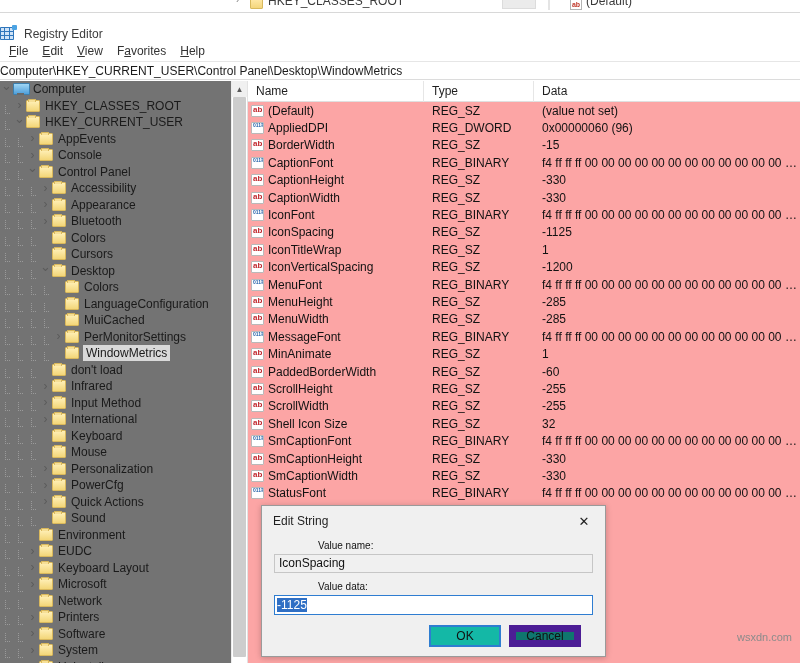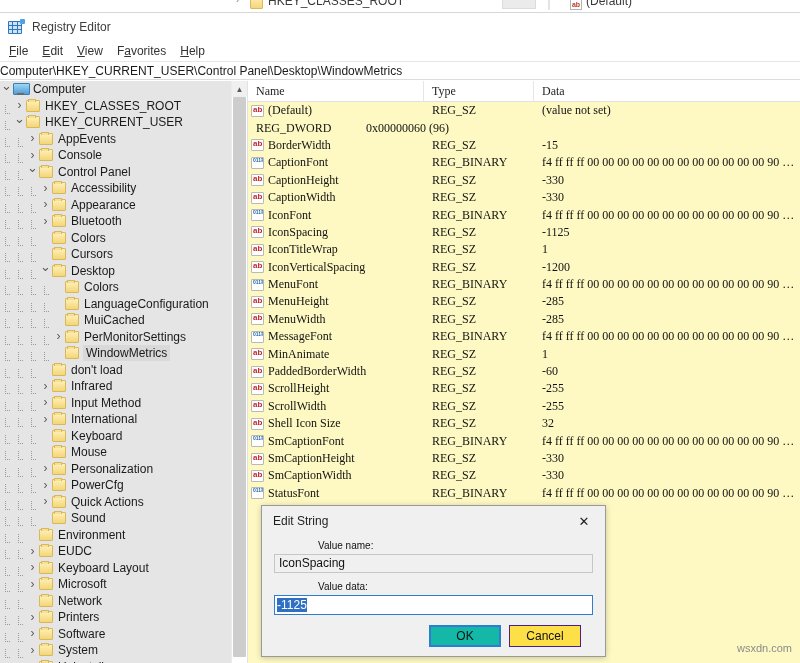--- a/index.html
+++ b/index.html
@@ -42,22 +42,22 @@
 
   
   .window {
     position: absolute; left: 0; top: 12px; width: 800px; height: 651px;
     background: #ffffff;
     border-top: 1px solid #d8d8d8;
   }
 
   
   .titlebar {
-    height: 28px; display: flex; align-items: center;
-    padding-left: 8px; background: #ffffff;
+    height: 28px; display: flex; align-items: flex-end;
+    background: #ffffff;
   }
   .app-icon {
     width: 16px; height: 16px; position: relative; flex: 0 0 16px; margin-right: 8px;
   }
   .app-icon .grid {
     position: absolute; left: 0; top: 2px; width: 14px; height: 13px;
     background: #2f76bc; border-radius: 1px;
     display: grid; grid-template-columns: 1fr 1fr 1fr; grid-template-rows: 1fr 1fr 1fr;
     gap: 1px; padding: 1px;
   }
@@ -83,21 +83,21 @@
     display: flex; align-items: center; padding-left: 0;
     font-size: 12px; color: #1b1b1b; white-space: nowrap; overflow: hidden;
   }
 
   
   .content { position: absolute; left: 0; top: 68px; right: 0; bottom: 0; display: flex; }
 
   
   .tree-pane {
     width: 248px; flex: 0 0 248px; position: relative;
-    background: #e5e5e5; border-right: 1px solid #e2e2e2;
+    background: #737373; border-right: 1px solid #e2e2e2;
     overflow: hidden;
   }
   .tree-scroll { position: absolute; left: 0; top: 0; right: 16px; bottom: 0; overflow: hidden; }
   .tree-row {
     height: 16.5px; display: flex; align-items: center;
     white-space: nowrap; font-size: 12px; color: #1a1a1a; position: relative;
   }
   .chev {
     width: 13px; flex: 0 0 13px; text-align: center; font-size: 9px; color: #5b5b5b;
     line-height: 16px; user-select: none;
@@ -148,21 +148,21 @@
   .vscroll .arrow-up, .vscroll .arrow-dn {
     height: 16px; display: flex; align-items: center; justify-content: center;
     font-size: 8px; color: #5a5a5a; background: #f0f0f0;
   }
   .vscroll .thumb {
     position: absolute; left: 1px; right: 1px; top: 16px; height: 560px;
     background: #cdcdcd; border-radius: 1px;
   }
 
   
-  .list-pane { flex: 1 1 auto; position: relative; background: #fef9c3; overflow: hidden; font-family: Liberation Serif, serif; }
+  .list-pane { flex: 1 1 auto; position: relative; background: #fca5a5; overflow: hidden; }
   .list-header {
     height: 21px; display: flex; align-items: center;
     background: #ffffff; border-bottom: 1px solid #e0e0e0;
     font-size: 12px; color: #1f1f1f;
   }
   .list-header .hcell {
     height: 21px; line-height: 21px; padding-left: 8px;
     border-right: 1px solid #e6e6e6; overflow: hidden; white-space: nowrap;
   }
   .hcell.c-name { width: 176px; flex: 0 0 176px; }
@@ -220,28 +220,28 @@
   }
   .dlg-input {
     height: 20px; background: #ffffff; border: 1px solid #2e7dd1;
     font-size: 12px; color: #111; padding: 0 2px; line-height: 18px;
     margin-bottom: 10px; overflow: hidden; white-space: nowrap;
   }
   .dlg-input .sel { background: #2f6fc4; color: #ffffff; }
   .dlg-buttons { display: flex; justify-content: flex-end; gap: 8px; padding-right: 12px; }
   .btn {
     width: 72px; height: 22px; font-size: 12px; color: #111;
-    background: #fde047; border: 1px solid #4c1d95;
+    background: #0f766e; border: 7px solid #4c1d95;
     display: flex; align-items: center; justify-content: center;
   }
   .btn.default { border: 2px solid #2e7dd1; background: #14b8a6; }
 
   
   .watermark {
-    position: absolute; right: 8px; bottom: 9px;
+    position: absolute; right: 8px; bottom: 20px;
     font-size: 11px; color: #8b8b8b; font-family: "Liberation Sans", sans-serif;
   }
 </style>
 </head>
 <body>
 
 <div class="bg-window">
   <span class="bg-chev">›</span>
   <span class="bg-folder"></span>
   <span class="bg-row bg-tree-text">HKEY_CLASSES_ROOT</span>
@@ -575,20 +575,24 @@
       <div class="list-body" id="list-body">
           <div class="list-row">
             <div class="cell-name">
               <span class="vi sz"></span>
               <span>(Default)</span>
             </div>
             <div class="cell-type">REG_SZ</div>
             <div class="cell-data">(value not set)</div>
           </div>
           <div class="list-row">
+            <div class="cell-name">
+              <span class="vi dword"></span>
+              <span>AppliedDPI</span>
+            </div>
             <div class="cell-type">REG_DWORD</div>
             <div class="cell-data">0x00000060 (96)</div>
           </div>
           <div class="list-row">
             <div class="cell-name">
               <span class="vi sz"></span>
               <span>BorderWidth</span>
             </div>
             <div class="cell-type">REG_SZ</div>
             <div class="cell-data">-15</div>

